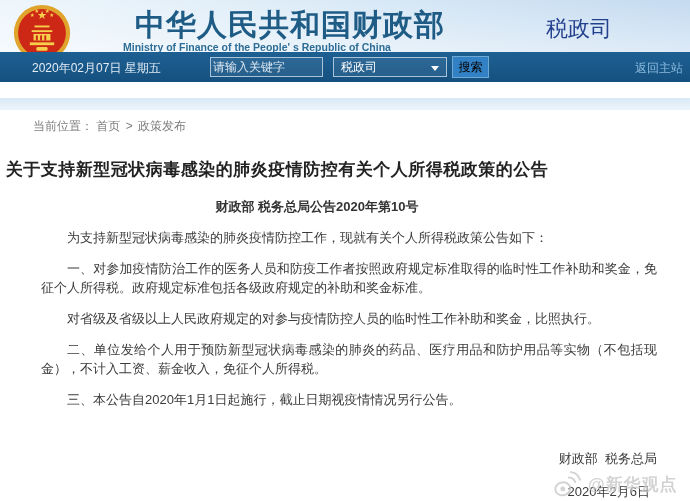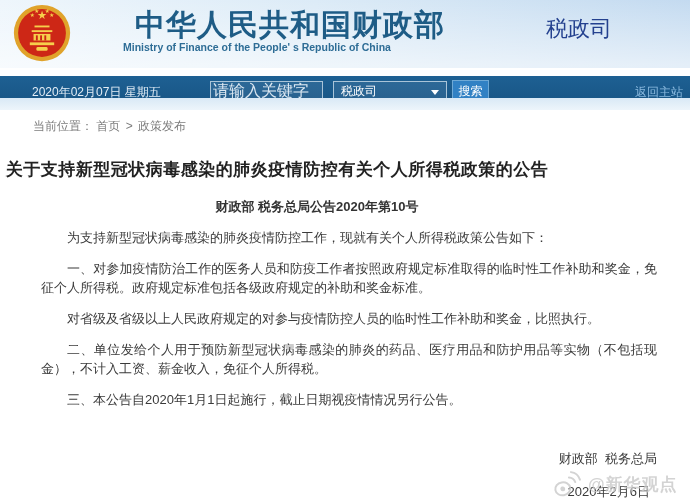--- a/index.html
+++ b/index.html
@@ -27,48 +27,48 @@
   .org-en {
     position: absolute; left: 105px; top: 41px;
     font-size: 10.5px; font-weight: 600; color: #2e6d96; white-space: nowrap; padding-left: 18px;
   }
   .dept {
     position: absolute; left: 546px; top: 14px;
     font-size: 22px; font-weight: 500; color: #24418f; cursor: pointer;
   }
   
   .navbar {
-    position: absolute; top: 76px; left: 0; width: 690px; height: 38px;
+    position: absolute; top: 52px; left: 0; width: 690px; height: 30px;
     background: linear-gradient(#1e6093, #15517f);
   }
   .nav-date {
     position: absolute; left: 32px; top: 8px;
     font-size: 12px; color: #e3edf6; white-space: nowrap;
   }
   .nav-search {
     position: absolute; left: 210px; top: 5px; width: 113px; height: 20px;
     background: rgba(255,255,255,.07); border: 1px solid #a9c4d8;
-    color: #f0f6fb; font-size: 16px; padding: 0 2px; outline: none;
+    color: #f0f6fb; font-size: 12px; padding: 0 2px; outline: none;
     font-family: inherit;
   }
   .nav-search::placeholder { color: #dce8f2; opacity: 1; }
   .nav-select {
     position: absolute; left: 333px; top: 5px; width: 114px; height: 20px;
     background: rgba(255,255,255,.07); border: 1px solid #a9c4d8;
     color: #fff; font-size: 12px; line-height: 18px; padding: 0 18px 0 7px;
     cursor: pointer;
   }
   .caret {
     position: absolute; right: 7px; top: 8px; width: 0; height: 0;
     border-left: 4px solid transparent; border-right: 4px solid transparent;
     border-top: 5px solid #fff;
   }
   .nav-btn {
     position: absolute; left: 452px; top: 4px; width: 37px; height: 22px;
-    background: #3181c4; border: 1px solid #6ea9d6; color: #ffffff;
+    background: #3181c4; border: 1px solid #6ea9d6; color: #000000;
     font-size: 12px; cursor: pointer; font-family: inherit; line-height: 18px;
   }
   .nav-back {
     position: absolute; right: 7px; top: 8px;
     font-size: 12px; color: #8cbbe0; text-decoration: none; cursor: pointer;
     white-space: nowrap;
   }
   
   .sky-strip {
     position: absolute; top: 98px; left: 0; width: 690px; height: 12px;

